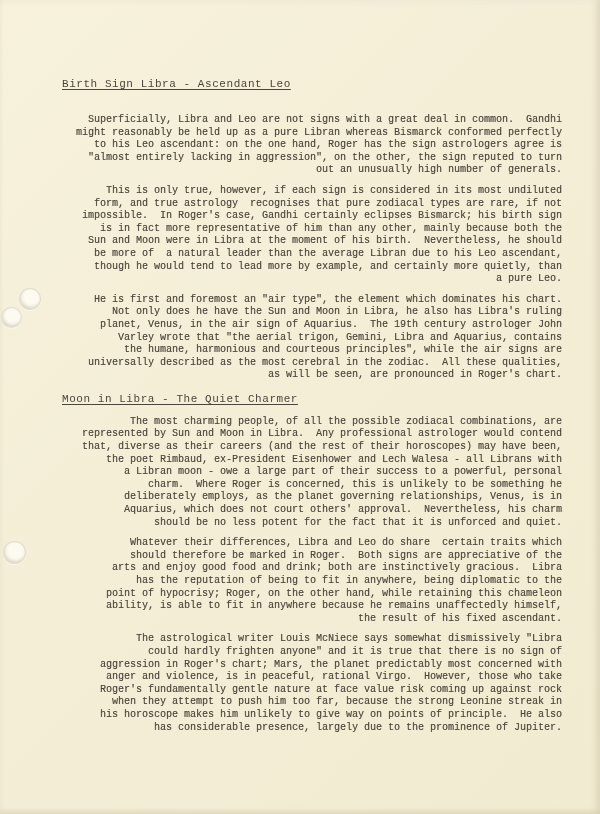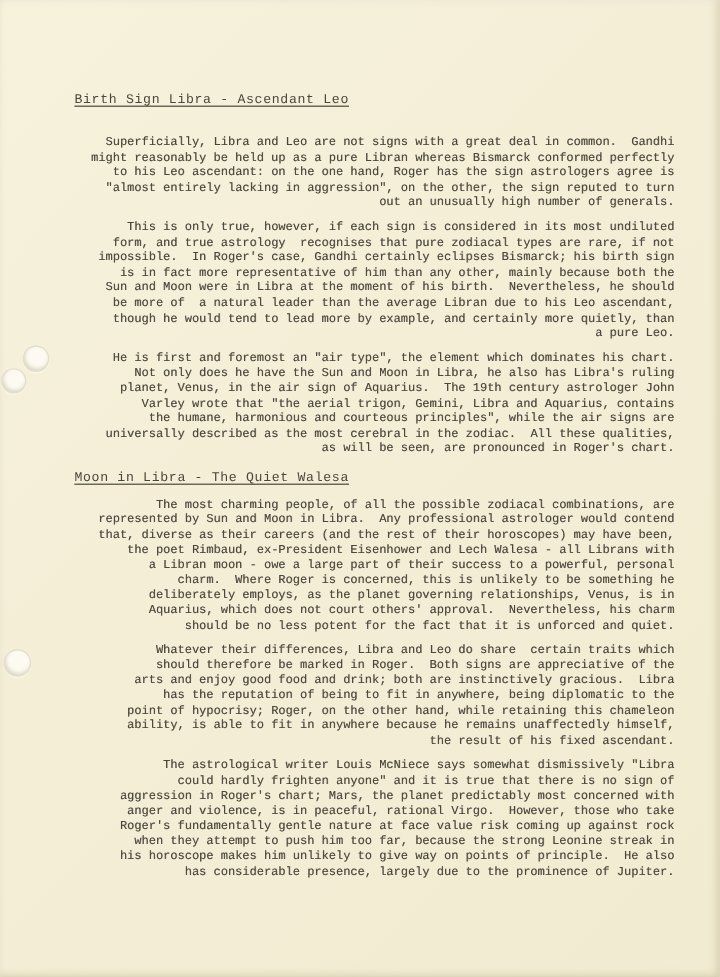--- a/index.html
+++ b/index.html
@@ -98,21 +98,21 @@
       <p class="para">He is first and foremost an "air type", the element which dominates his chart.
 Not only does he have the Sun and Moon in Libra, he also has Libra's ruling
 planet, Venus, in the air sign of Aquarius.  The 19th century astrologer John
 Varley wrote that "the aerial trigon, Gemini, Libra and Aquarius, contains
 the humane, harmonious and courteous principles", while the air signs are
 universally described as the most cerebral in the zodiac.  All these qualities,
 as will be seen, are pronounced in Roger's chart.</p>
     </div>
 
     <div class="section section-2">
-      <h2 class="heading">Moon in Libra - The Quiet Walesa</h2>
+      <h2 class="heading">Moon in Libra - The Quiet Charmer</h2>
       <p class="para">The most charming people, of all the possible zodiacal combinations, are
 represented by Sun and Moon in Libra.  Any professional astrologer would contend
 that, diverse as their careers (and the rest of their horoscopes) may have been,
 the poet Rimbaud, ex-President Eisenhower and Lech Walesa - all Librans with
 a Libran moon - owe a large part of their success to a powerful, personal
 charm.  Where Roger is concerned, this is unlikely to be something he
 deliberately employs, as the planet governing relationships, Venus, is in
 Aquarius, which does not court others' approval.  Nevertheless, his charm
 should be no less potent for the fact that it is unforced and quiet.</p>
       <p class="para">Whatever their differences, Libra and Leo do share  certain traits which

